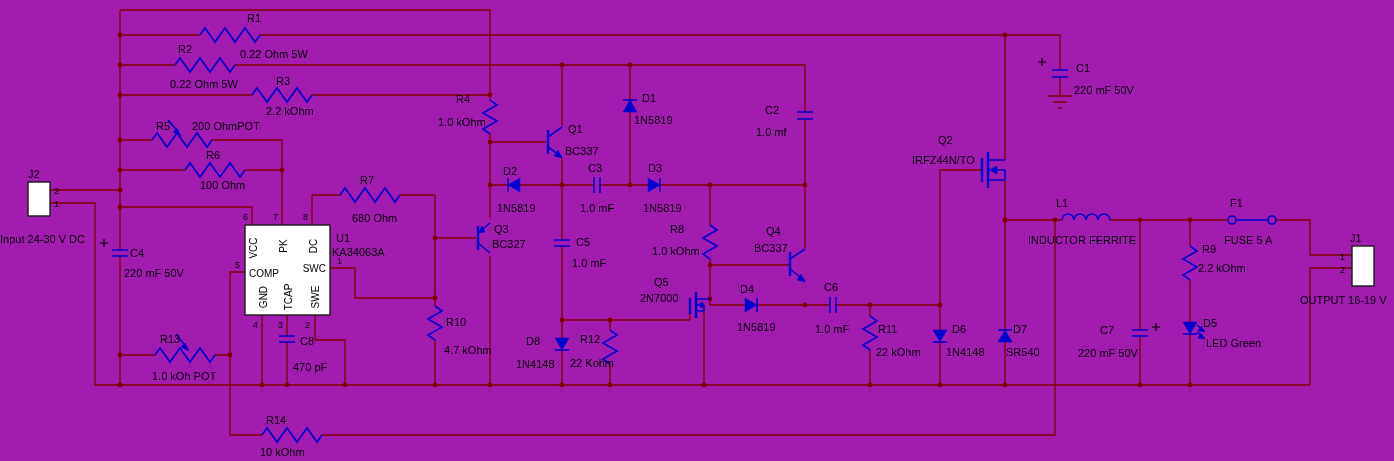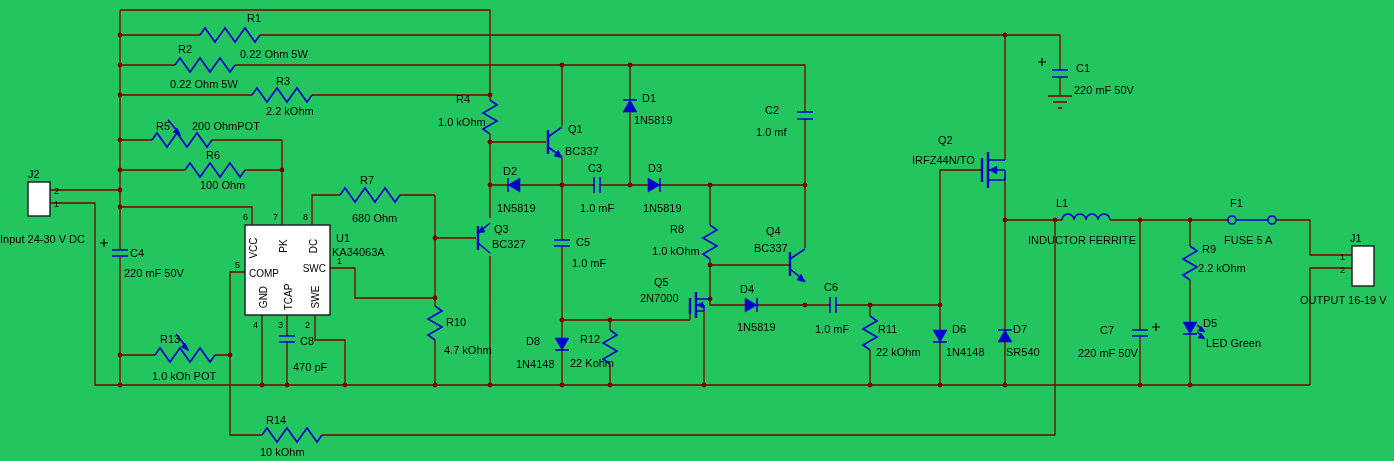--- a/index.html
+++ b/index.html
@@ -1,16 +1,16 @@
 <!DOCTYPE html>
 <html><head>
 <meta charset="utf-8">
 <style>
   html,body{margin:0;padding:0;background:#ffffff;}
-  .canvas{position:relative;width:1394px;height:461px;background:#22c55e;overflow:hidden;}
+  .canvas{position:relative;width:1394px;height:461px;background:#a21caf;overflow:hidden;}
   svg{display:block;}
   .wires path{stroke:#800000;stroke-width:1.3;fill:none;}
   .dots circle{fill:#800000;stroke:none;}
   .comp path, .comp polyline, .comp circle, .comp rect, .comp use{stroke:#0000cc;stroke-width:1.6;fill:none;}
   .comp polygon{fill:#0000cc;stroke:#0000cc;stroke-width:0.5;}
   .comp .bar{stroke-width:2.4;}
   .blk path{stroke:#000000;stroke-width:1.2;fill:none;}
   .boxes rect{stroke:#1a1a1a;stroke-width:1.4;fill:#ffffff;}
   text{font-family:"Liberation Sans","DejaVu Sans",sans-serif;font-size:11px;fill:#000000;}
   text.pin{font-size:9px;}

